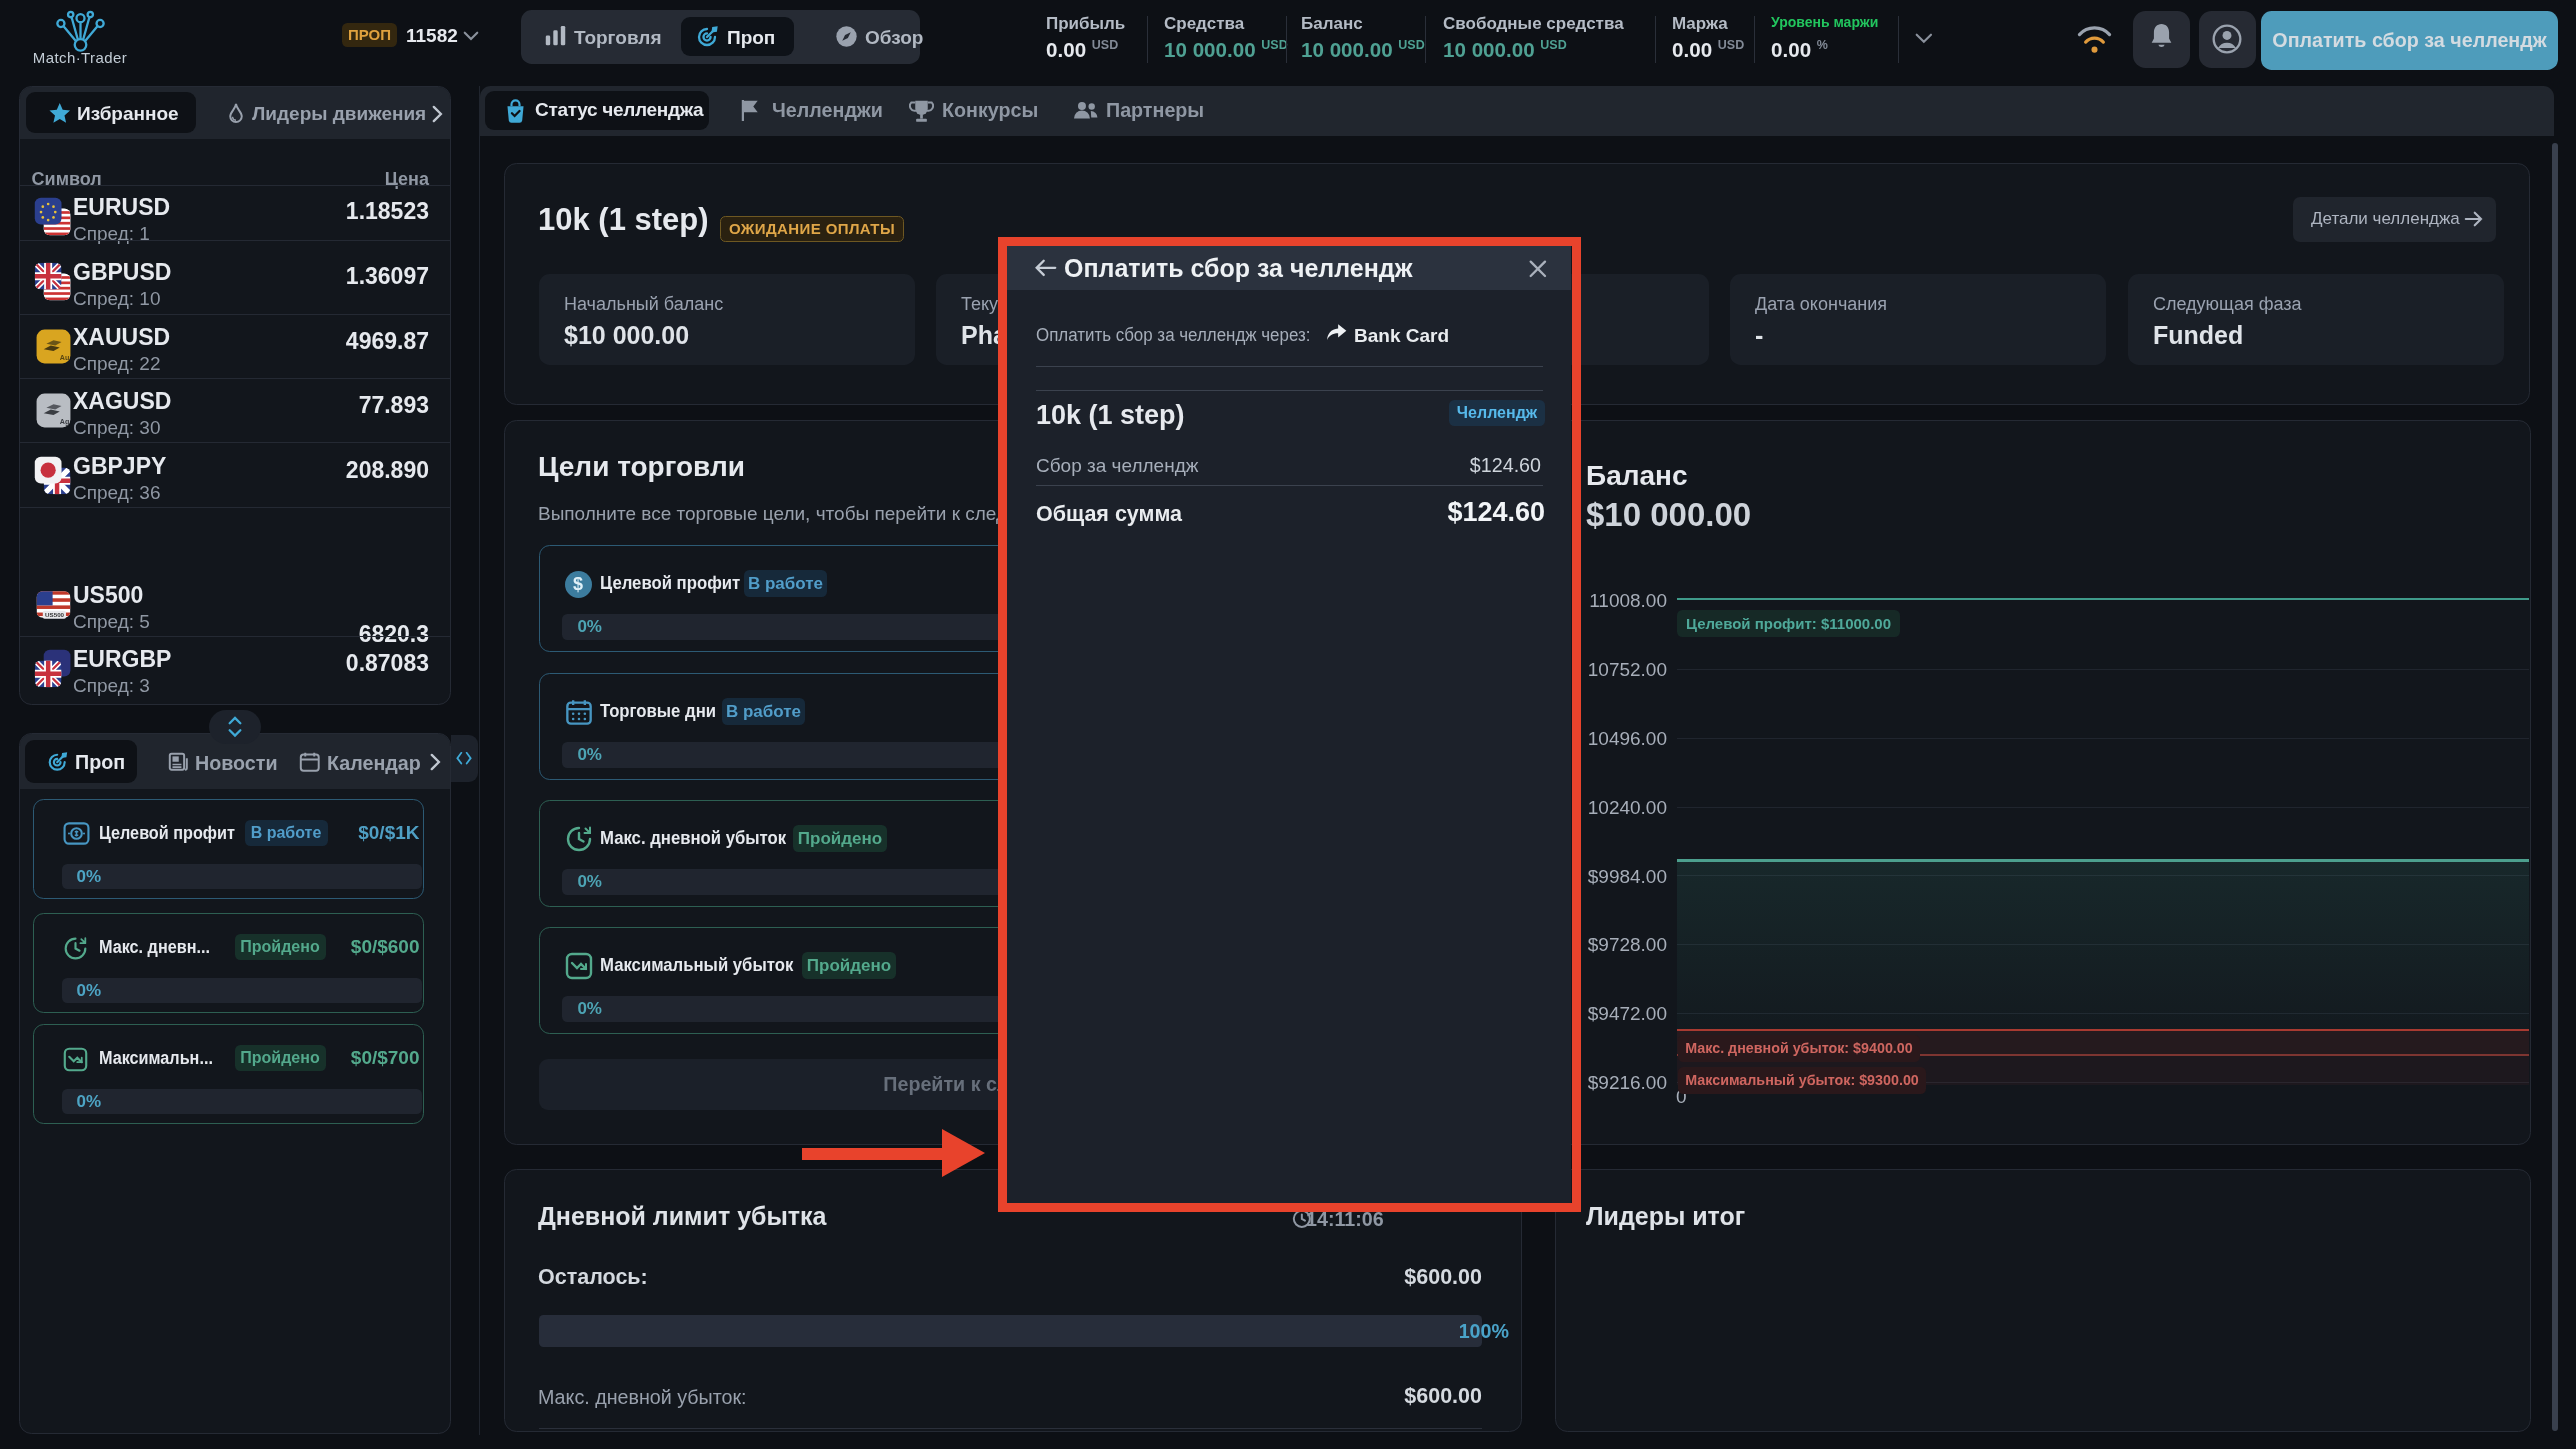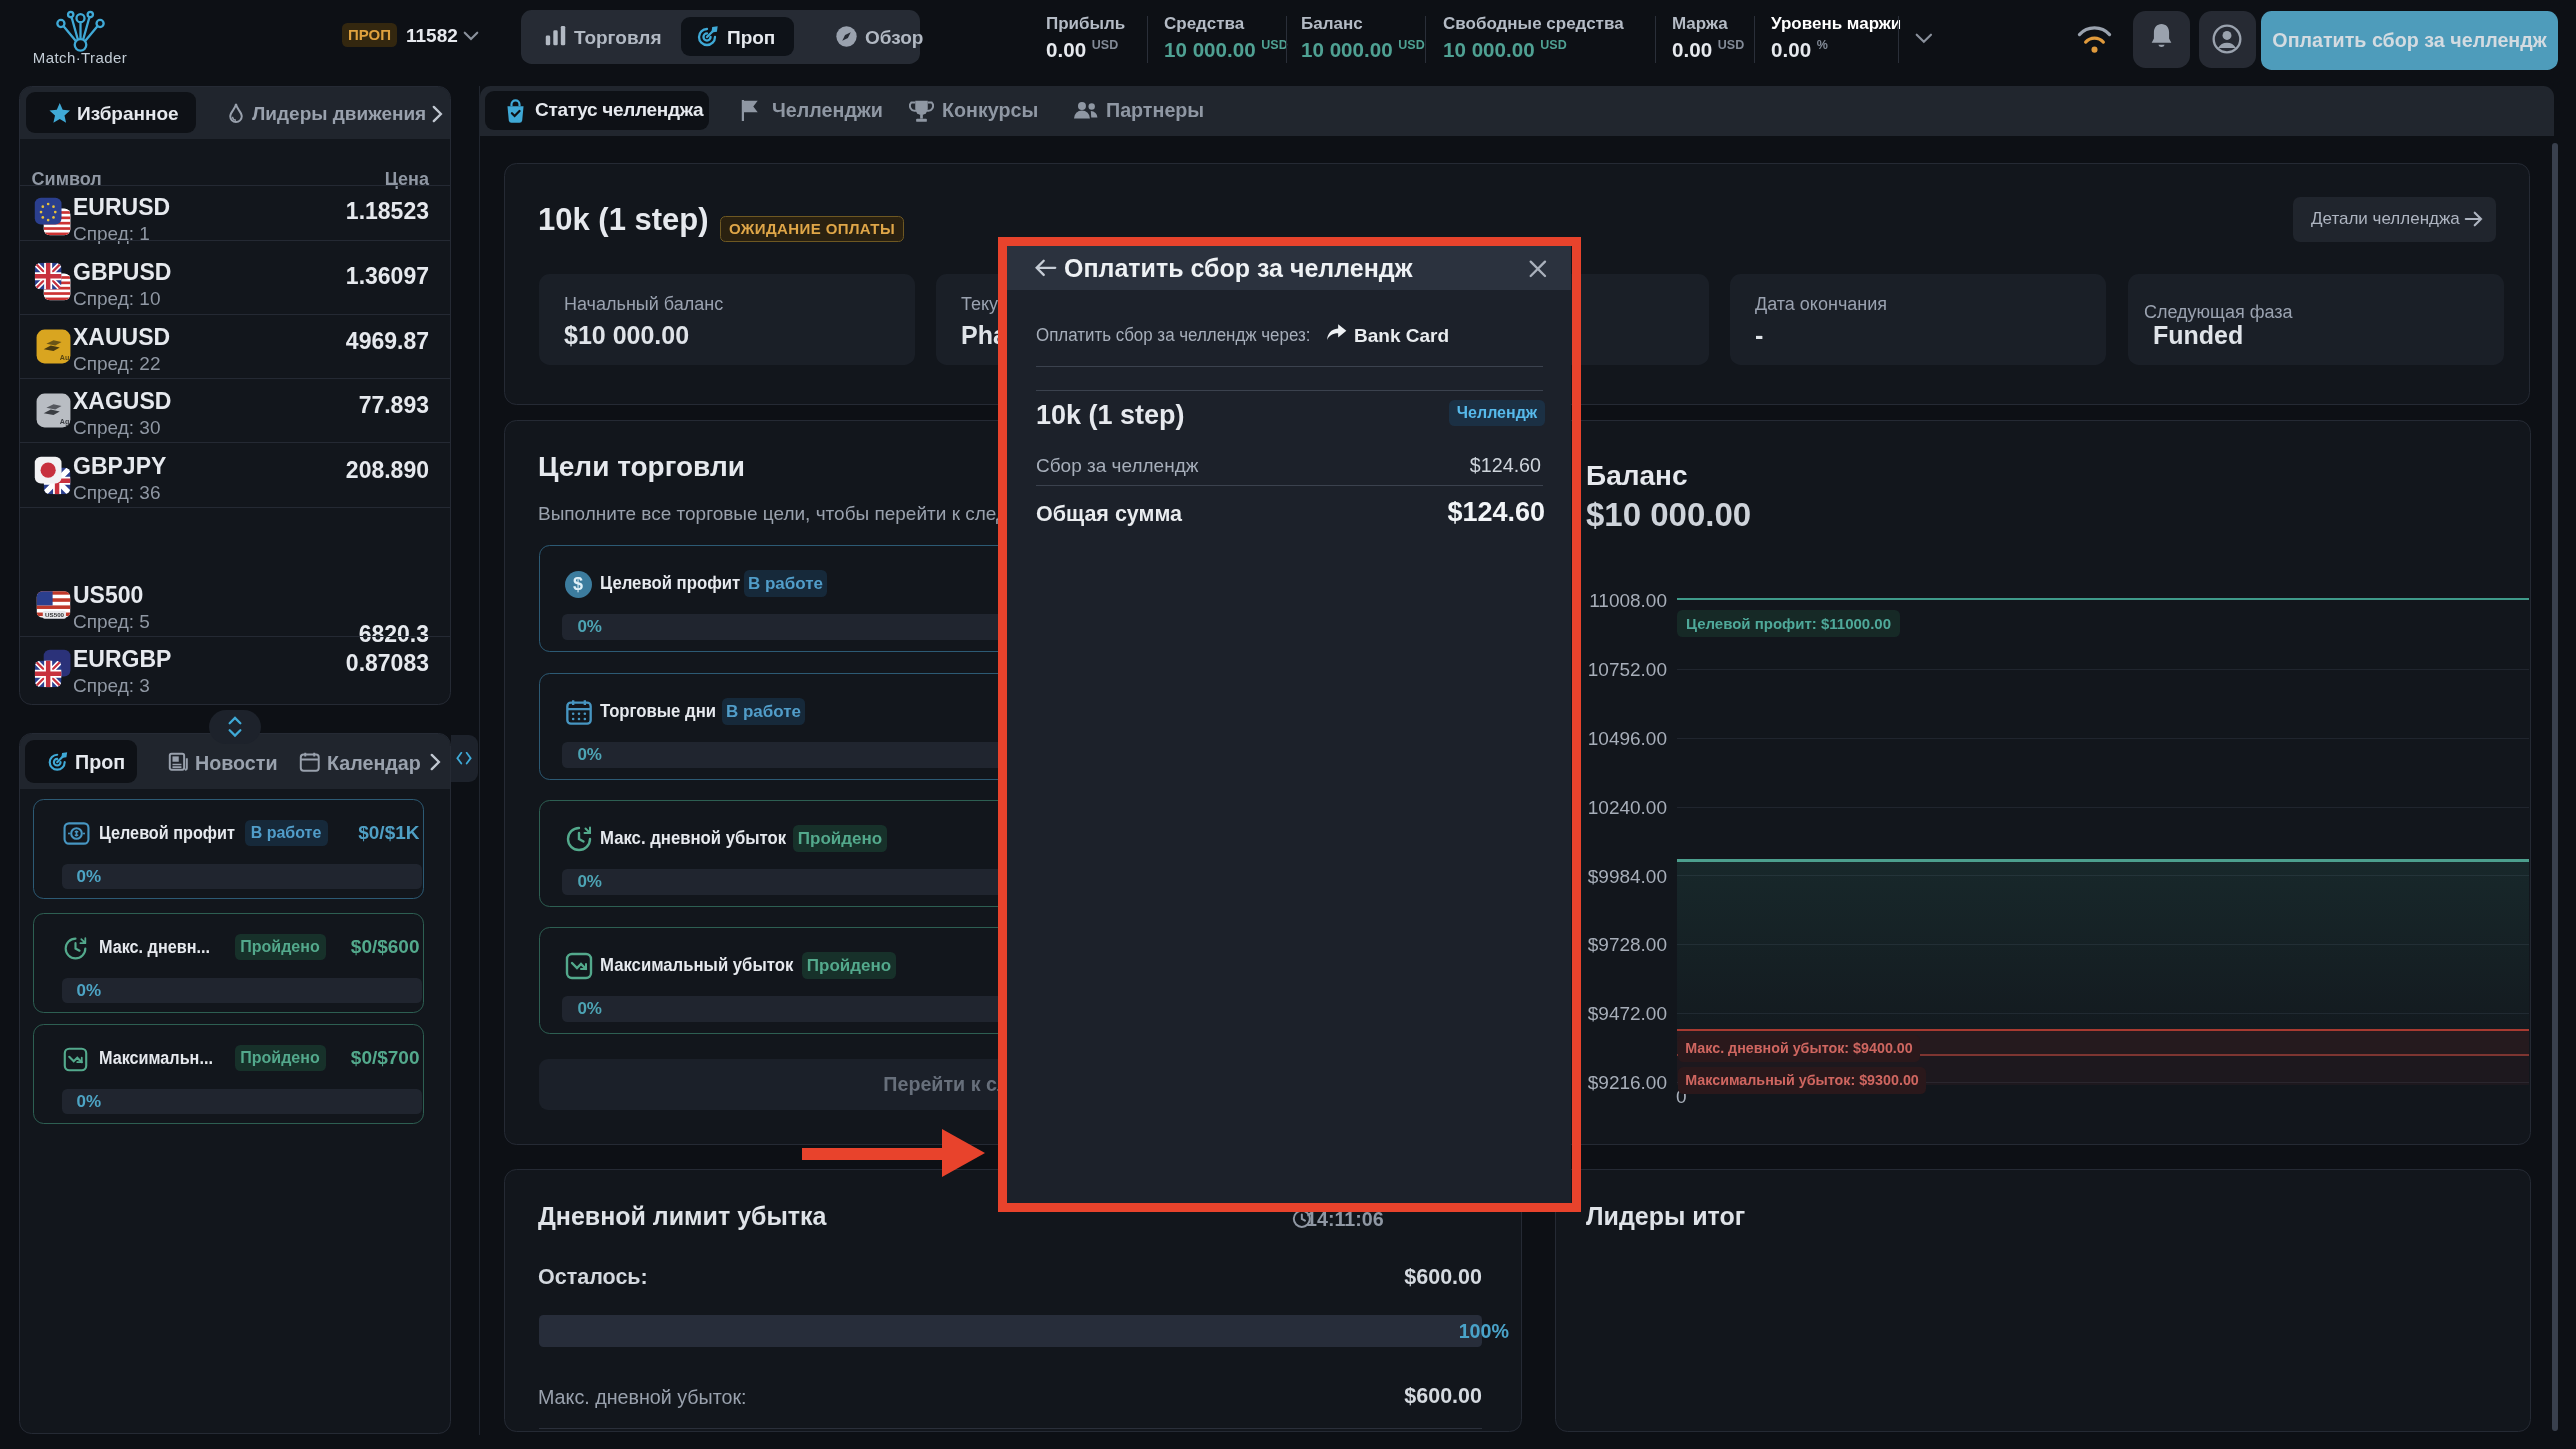--- a/index.html
+++ b/index.html
@@ -68,21 +68,21 @@
     <div class="vdiv" style="left:1286px;top:16px;height:47px;"></div>
     <div class="abs b" style="left:1301px;top:14.3px;font-size:17px;color:#b4bbc5;">Баланс</div>
     <div class="abs b teal" style="left:1301px;top:38px;font-size:20.6px;">10 000.00 <span class="sup" style="color:#4fa193;">USD</span></div>
     <div class="vdiv" style="left:1425px;top:16px;height:47px;"></div>
     <div class="abs b" style="left:1443px;top:14.3px;font-size:17px;color:#b4bbc5;">Свободные средства</div>
     <div class="abs b teal" style="left:1443px;top:38px;font-size:20.6px;">10 000.00 <span class="sup" style="color:#4fa193;">USD</span></div>
     <div class="vdiv" style="left:1655px;top:16px;height:47px;"></div>
     <div class="abs b" style="left:1672px;top:14.3px;font-size:17px;color:#b4bbc5;">Маржа</div>
     <div class="abs b w" style="left:1672px;top:38px;font-size:20.6px;">0.00 <span class="sup">USD</span></div>
     <div class="vdiv" style="left:1754px;top:16px;height:47px;"></div>
-    <div class="abs b" style="left:1771px;top:14.3px;font-size:17px;color:#ffffff;">Уровень маржи</div>
+    <div class="abs b" style="left:1771px;top:14.3px;font-size:14px;color:#22c55e;">Уровень маржи</div>
     <div class="abs b w" style="left:1771px;top:38px;font-size:20.6px;">0.00 <span class="sup">%</span></div>
     <div class="vdiv" style="left:1898px;top:16px;height:47px;"></div>
     <svg class="abs" style="left:1914px;top:32px;" width="19.7" height="13.4" viewBox="0 0 22 15" fill="none" stroke="#8a919c" stroke-width="2.4" stroke-linecap="round">
         <path d="M3 3 L11 11 L19 3"></path>
       </svg>
 
     <svg class="abs" style="left:2075px;top:21.5px;" width="39" height="34" viewBox="0 0 44 38" fill="none">
       <path d="M5 14 C14 4 30 4 39 14" stroke="#9aa2ae" stroke-width="3.6" stroke-linecap="round"></path>
       <path d="M12 22.5 C17.5 16.5 26.5 16.5 32 22.5" stroke="#e09a3c" stroke-width="3.6" stroke-linecap="round"></path>
       <circle cx="22" cy="31" r="3.4" fill="#e09a3c"></circle>
@@ -410,21 +410,21 @@
     </div>
     <div class="card" style="left:828px;top:110px;width:376px;height:91px;">
       <div class="abs" style="left:25px;top:19.7px;font-size:18px;color:#9aa2b0;">Дата начала</div>
       <div class="abs b" style="left:25px;top:47px;font-size:25px;color:#dfe3e8;">-</div>
     </div>
     <div class="card" style="left:1225px;top:110px;width:376px;height:91px;">
       <div class="abs" style="left:25px;top:19.7px;font-size:18px;color:#9aa2b0;">Дата окончания</div>
       <div class="abs b" style="left:25px;top:47px;font-size:25px;color:#dfe3e8;">-</div>
     </div>
     <div class="card" style="left:1623px;top:110px;width:376px;height:91px;">
-      <div class="abs" style="left:16px;top:19.7px;font-size:18px;color:#9aa2b0;margin-top:8px;">Следующая фаза</div>
+      <div class="abs" style="left:25px;top:19.7px;font-size:18px;color:#9aa2b0;">Следующая фаза</div>
       <div class="abs b" style="left:25px;top:47px;font-size:25px;color:#dfe3e8;">Funded</div>
     </div>
   </div>
 
   <div id="panelB" class="panel" style="left:504px;top:420px;width:1018px;height:725px;">
     <div class="abs b w" style="left:33px;top:30px;font-size:28px;">Цели торговли</div>
     <div class="abs" style="left:33px;top:82px;font-size:19px;color:#99a1ad;">Выполните все торговые цели, чтобы перейти к следующей фазе.</div>
 
     <div class="abs" style="left:34px;top:124px;width:960px;height:107px;border:1.3px solid #2c5a74;border-radius:10.7px;">
       <div class="abs" style="left:25px;top:25px;width:27px;height:27px;background:#3c7c9e;border-radius:50%;"></div>

